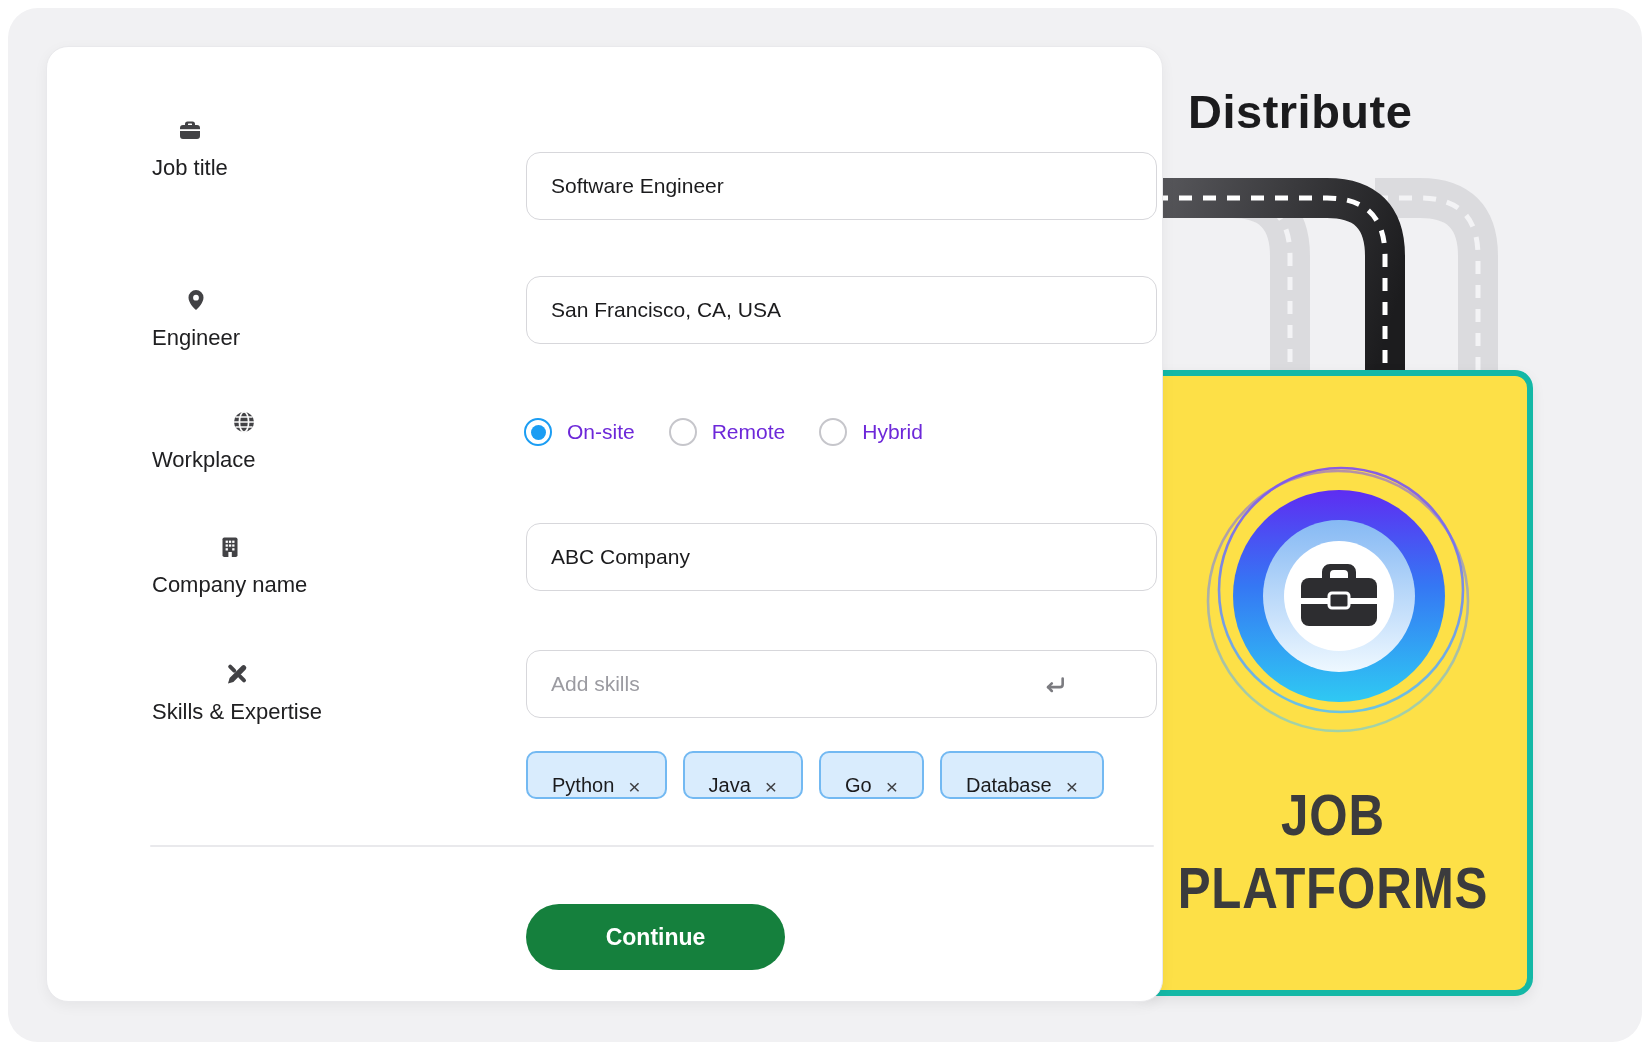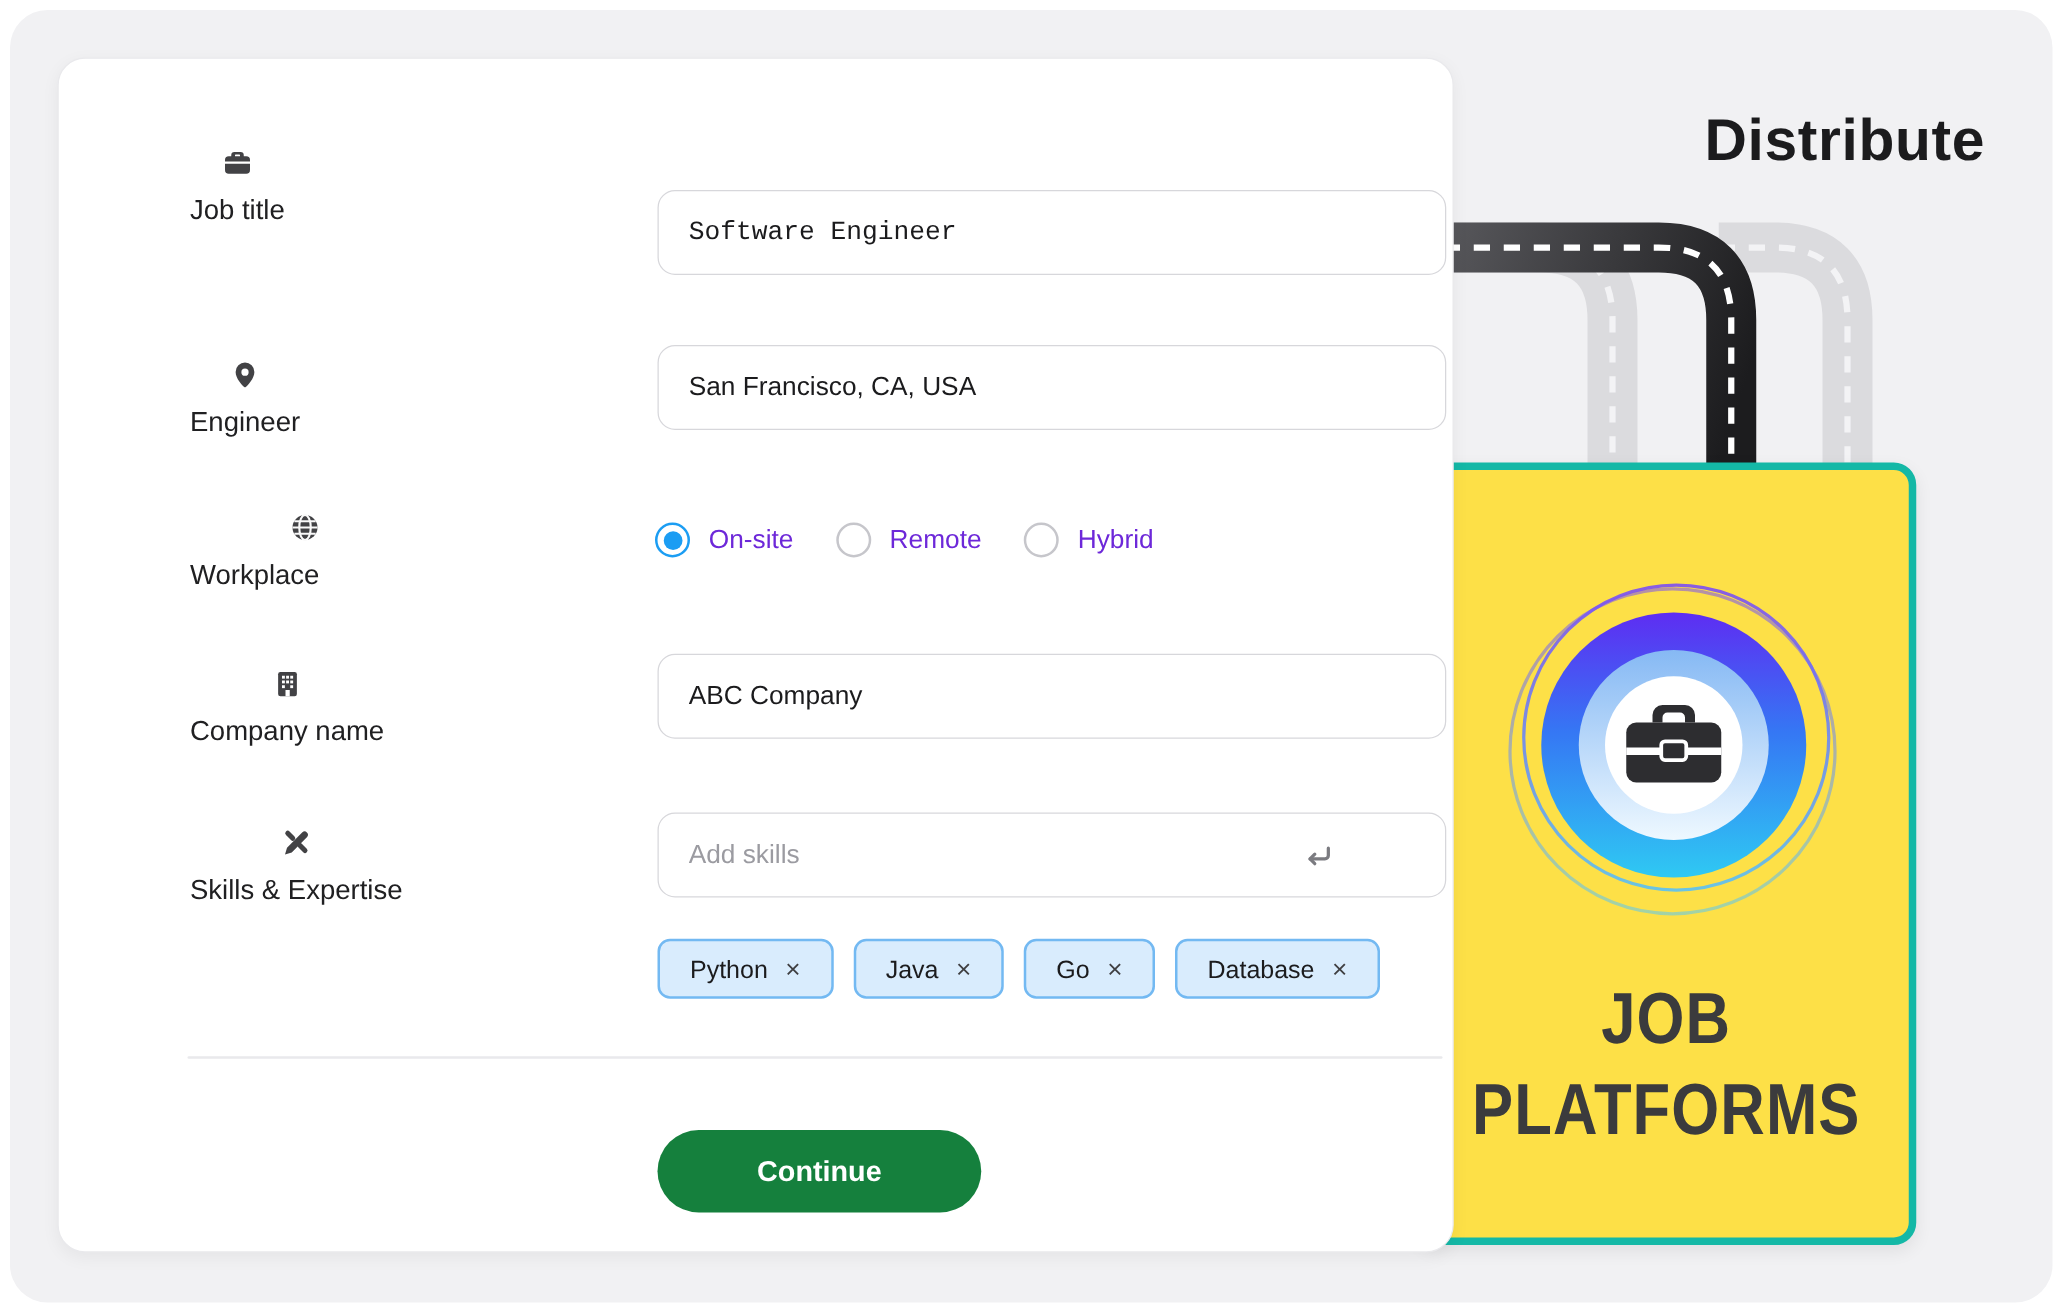--- a/index.html
+++ b/index.html
@@ -25,31 +25,31 @@
   .radio-item{display:flex;align-items:center;gap:15px;cursor:pointer;}
   .radio-circle{width:28px;height:28px;border-radius:50%;border:2.5px solid #c6c6cb;background:#fff;
     display:flex;align-items:center;justify-content:center;}
   .radio-item.selected .radio-circle{border-color:#1b9df3;}
   .radio-dot{width:15px;height:15px;border-radius:50%;background:transparent;}
   .radio-item.selected .radio-dot{background:#1b9df3;}
   .radio-label{font-size:21px;color:#6d28d9;}
 
   
   #tag-row{position:absolute;left:479px;top:704px;display:flex;gap:16px;}
-  .skill-tag{height:48px;display:flex;align-items:flex-start;gap:14px;padding:12px 24px;background:#d9ecfd;
+  .skill-tag{height:48px;display:flex;align-items:flex-end;gap:14px;padding:0 24px;background:#d9ecfd;
     border:2px solid #73b9f2;border-radius:10px;font-size:20px;color:#1b1b1d;}
   .tag-x{font-size:21px;color:#3f3f42;cursor:pointer;line-height:1;}
 
   #divider{position:absolute;left:103px;top:798px;width:1004px;height:2px;background:#e9e9ec;border-radius:1px;}
 
   #continue-btn{position:absolute;left:479px;top:857px;width:259px;height:66px;border:none;border-radius:33px;
     background:#15803d;color:#ffffff;font-size:23px;font-weight:700;cursor:pointer;}
 
   
-  #distribute-title{position:absolute;left:1188px;top:84px;width:400px;text-align:right;
+  #distribute-title{position:absolute;left:1188px;top:84px;width:400px;text-align:left;
     font-size:47px;font-weight:700;color:#1b1b1d;letter-spacing:.5px;}
   #roads{position:absolute;left:1155px;top:170px;}
 
   #platform-card{position:absolute;left:1133px;top:370px;width:400px;height:626px;background:#fde047;
     border:6px solid #14b8a6;border-radius:18px;box-shadow:0 5px 14px rgba(0,0,0,.07);}
   #badge{position:absolute;left:52px;top:72px;}
   #platform-text{position:absolute;left:0;top:402px;width:100%;text-align:center;
     font-size:58px;font-weight:700;color:#3b3b3d;line-height:73px;letter-spacing:1px;
     transform:scaleX(.85);transform-origin:50% 50%;}
 </style>
@@ -124,21 +124,21 @@
 
     <div class="field-label" style="top:71px;">
       <svg width="24" height="24" viewBox="0 0 24 24">
         <g fill="#424245">
           <path fill-rule="evenodd" d="M9.5 3.5h5A2.5 2.5 0 0 1 17 6v1h2a3 3 0 0 1 3 3v8a3 3 0 0 1-3 3H5a3 3 0 0 1-3-3v-8a3 3 0 0 1 3-3h2V6a2.5 2.5 0 0 1 2.5-2.5zm.5 3.5h4V6a.5.5 0 0 0-.5-.5h-3a.5.5 0 0 0-.5.5v1z"></path>
           <rect x="2" y="11.2" width="20" height="1.8" fill="#ffffff"></rect>
         </g>
       </svg>
       <span>Job title</span>
     </div>
-    <input class="text-input" style="top: 105px; font-family: Liberation Mono, monospace;" type="text" value="Software Engineer">
+    <input class="text-input" style="top: 105px;" type="text" value="Software Engineer">
 
     <div class="field-label" style="top:241px;">
       <svg width="24" height="24" viewBox="0 0 24 24">
         <path fill="#424245" fill-rule="evenodd" d="M12 2a7.5 7.5 0 0 1 7.5 7.5c0 5.2-5.3 10.6-6.9 12.1a.9.9 0 0 1-1.2 0C9.8 20.1 4.5 14.7 4.5 9.5A7.5 7.5 0 0 1 12 2zm0 4.8a2.9 2.9 0 1 0 0 5.8 2.9 2.9 0 0 0 0-5.8z"></path>
       </svg>
       <span>Engineer</span>
     </div>
     <input class="text-input" style="top: 229px;" type="text" value="San Francisco, CA, USA">
 
     <div class="field-label" style="top:363px;align-items:flex-end;">

